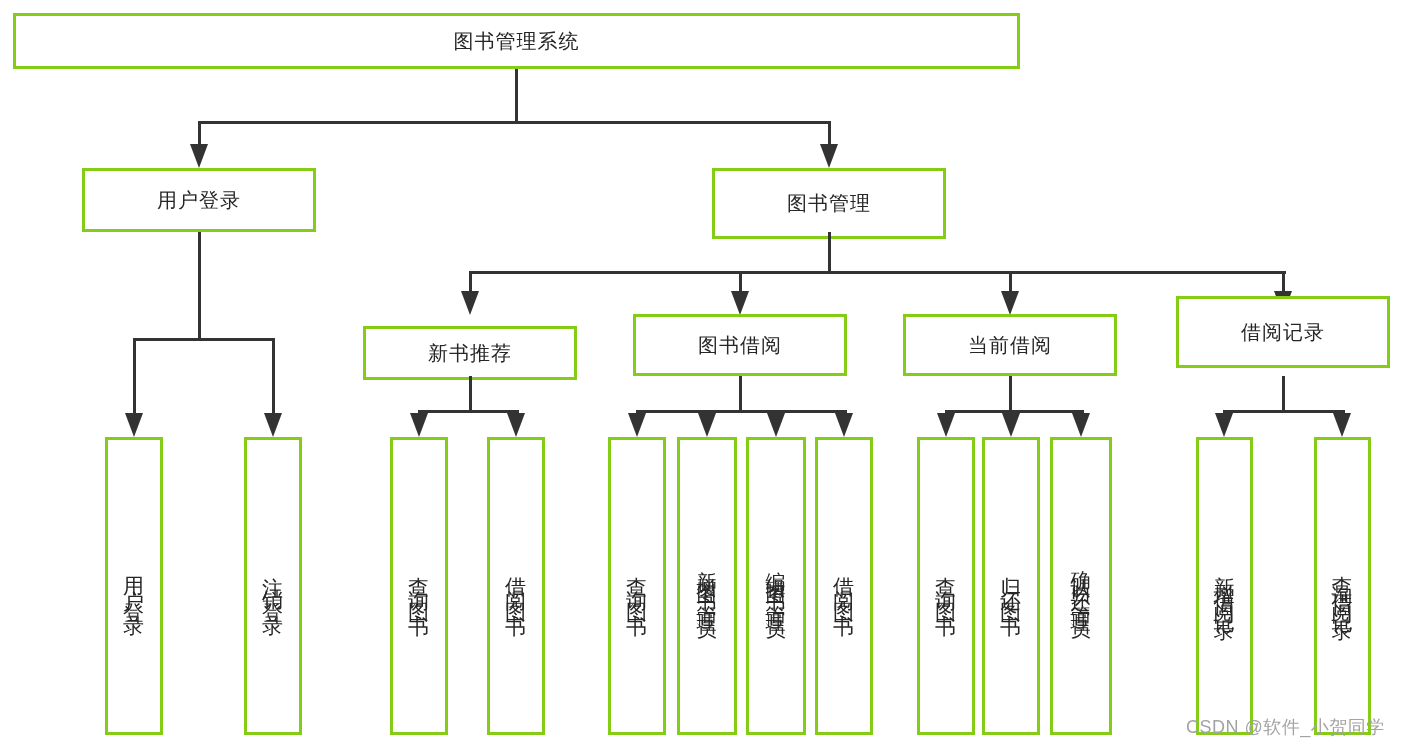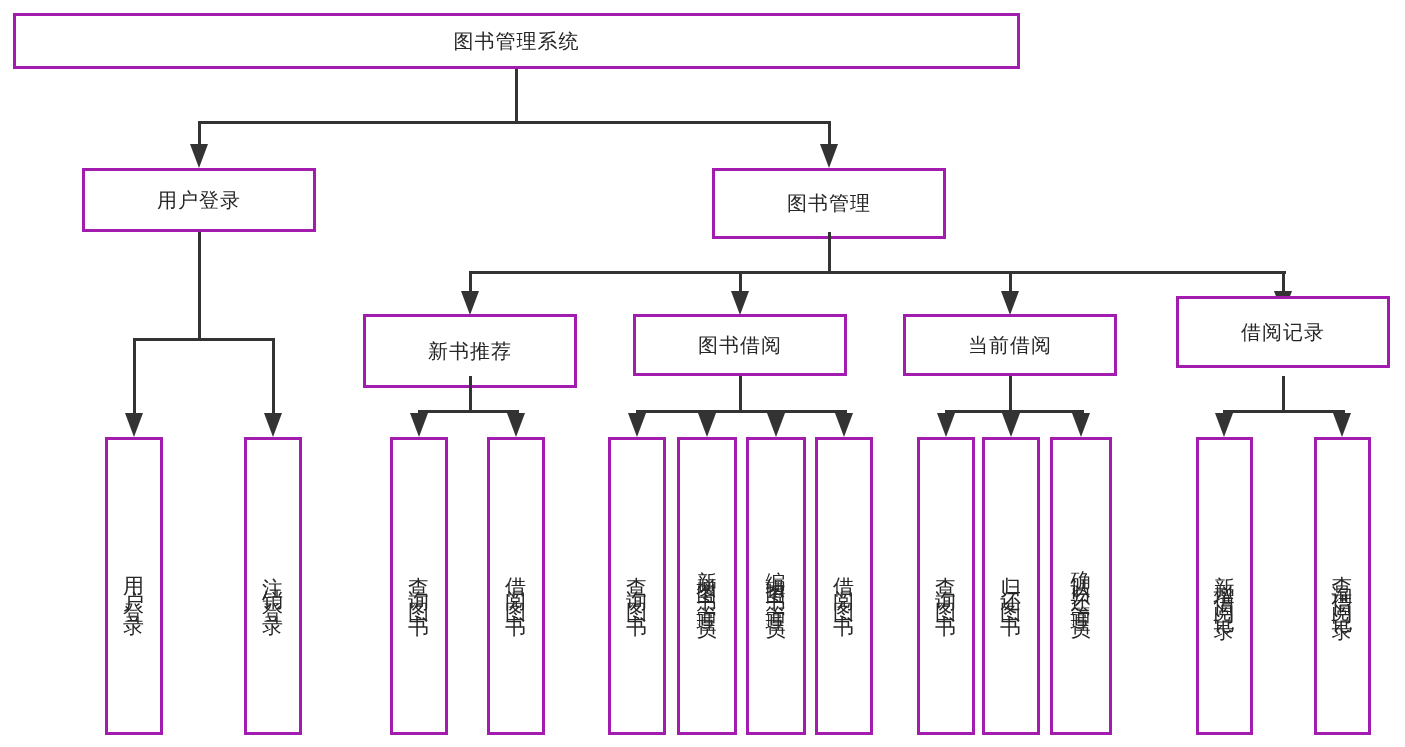--- a/index.html
+++ b/index.html
@@ -7,21 +7,21 @@
   .canvas {
     position:relative;
     width:1405px; height:747px;
     background:#ffffff;
     font-family:"Liberation Sans","DejaVu Sans",sans-serif;
     color:#262626;
     overflow:hidden;
   }
   .box {
     position:absolute;
-    border:3px solid #a21caf;
+    border:3px solid #84cc16;
     background:#ffffff;
     display:flex; align-items:center; justify-content:center;
   }
   .lbl { font-size:20px; letter-spacing:1px; white-space:nowrap; }
   .leaf .lbl {
     writing-mode:vertical-rl;
     text-orientation:upright;
     font-size:21px;
     line-height:1;
     letter-spacing:13px;
@@ -84,21 +84,21 @@
   <div class="hline" style="left:469px;top:271px;width:817px"></div>
   <div class="vline" style="left:469px;top:271px;height:23px"></div>
   <div class="arrow" style="left:470px;top:291px"></div>
   <div class="vline" style="left:739px;top:271px;height:23px"></div>
   <div class="arrow" style="left:740px;top:291px"></div>
   <div class="vline" style="left:1009px;top:271px;height:23px"></div>
   <div class="arrow" style="left:1010px;top:291px"></div>
   <div class="vline" style="left:1282px;top:271px;height:23px"></div>
   <div class="arrow" style="left:1283px;top:291px"></div>
 
-  <div class="box" style="left:363px;top:314px;width:214px;height:74px">
+  <div class="box" style="left:363px;top:326px;width:214px;height:54px">
     <span class="lbl">新书推荐</span>
   </div>
   <div class="box" style="left:903px;top:314px;width:214px;height:62px">
     <span class="lbl">当前借阅</span>
   </div>
   <div class="box" style="left:633px;top:314px;width:214px;height:62px">
     <span class="lbl">图书借阅</span>
   </div>
   <div class="box" style="left:1176px;top:296px;width:214px;height:72px">
     <span class="lbl">借阅记录</span>
@@ -175,14 +175,15 @@
     <span class="lbl long">确认归还（管理员）</span>
   </div>
 
   <div class="box leaf" style="left:1196px;top:437px;width:57px;height:298px">
     <span class="lbl mid">新增借阅记录</span>
   </div>
   <div class="box leaf" style="left:1314px;top:437px;width:57px;height:298px">
     <span class="lbl mid">查询借阅记录</span>
   </div>
 
+  <div class="watermark">CSDN @软件_小贺同学</div>
 
 </div>
 
 </body></html>

